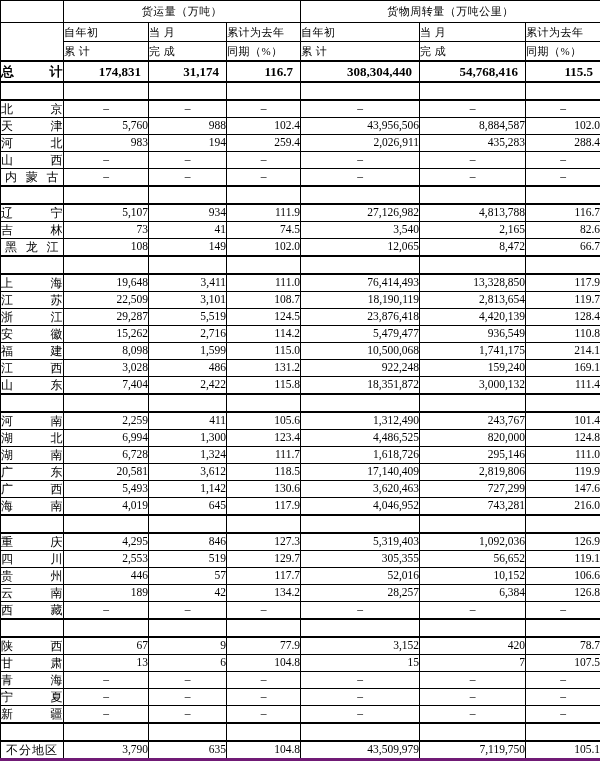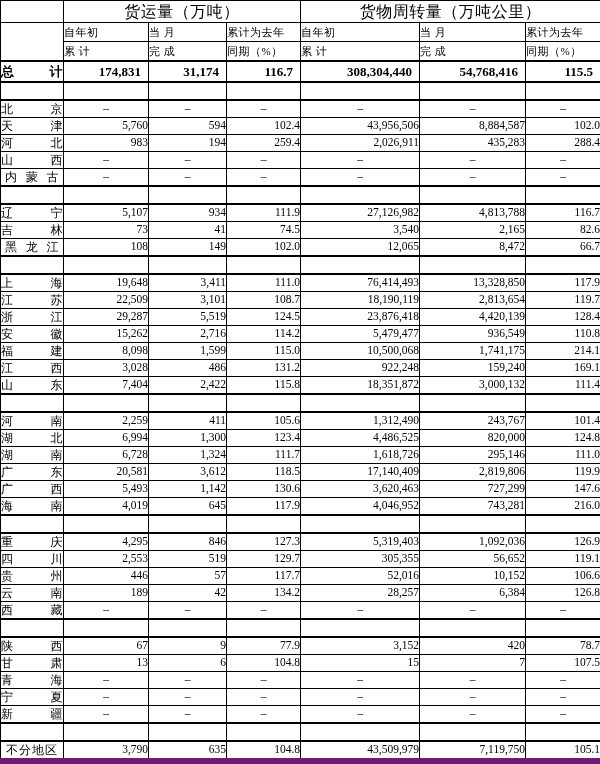--- a/index.html
+++ b/index.html
@@ -37,21 +37,21 @@
   col.c-g1b    { width: 78px; }
   col.c-g1c    { width: 74px; }
   col.c-g2a    { width: 119px; }
   col.c-g2b    { width: 106px; }
   col.c-g2c    { width: 75px; }
 
   
   .hdr-group {
     height: 21px;
     text-align: center;
-    font-size: 16px;
+    font-size: 11px;
     letter-spacing: 0.5px;
   }
   .hdr-sub {
     height: 18px;
     text-align: left;
     font-size: 11px;
     letter-spacing: 0.5px;
   }
   .hdr-blank { border-right: 1px solid #000; }
 
@@ -95,21 +95,21 @@
     border-top: 2px solid #000;
     border-bottom: 2px solid #000;
   }
   tr.total-row td.num { font-size: 13px; padding-right: 7px; }
   tr.total-row td.region { font-size: 13px; }
 
   
   tr.grp-end td { border-bottom: 2px solid #000; }
   tr.grp-start td { border-top: 2px solid #000; }
 
-  tr.last-row td { border-bottom: 7px solid #701a75; }
+  tr.last-row td { border-bottom: 3px solid #701a75; }
 </style>
 </head>
 <body>
 
 <table class="stat">
   <colgroup>
     <col class="c-region">
       <col class="c-g1a">
       <col class="c-g1b">
       <col class="c-g1c">
@@ -180,21 +180,21 @@
         <td class="dash">–</td>
       </tr>
       <tr class="data-row">
         <td class="region">
           <span class="rn">
             <span>天</span>
             <span>津</span>
           </span>
         </td>
         <td class="num">5,760</td>
-        <td class="num">594</td>
+        <td class="num">988</td>
         <td class="num">102.4</td>
         <td class="num">43,956,506</td>
         <td class="num">8,884,587</td>
         <td class="num">102.0</td>
       </tr>
       <tr class="data-row">
         <td class="region">
           <span class="rn">
             <span>河</span>
             <span>北</span>

